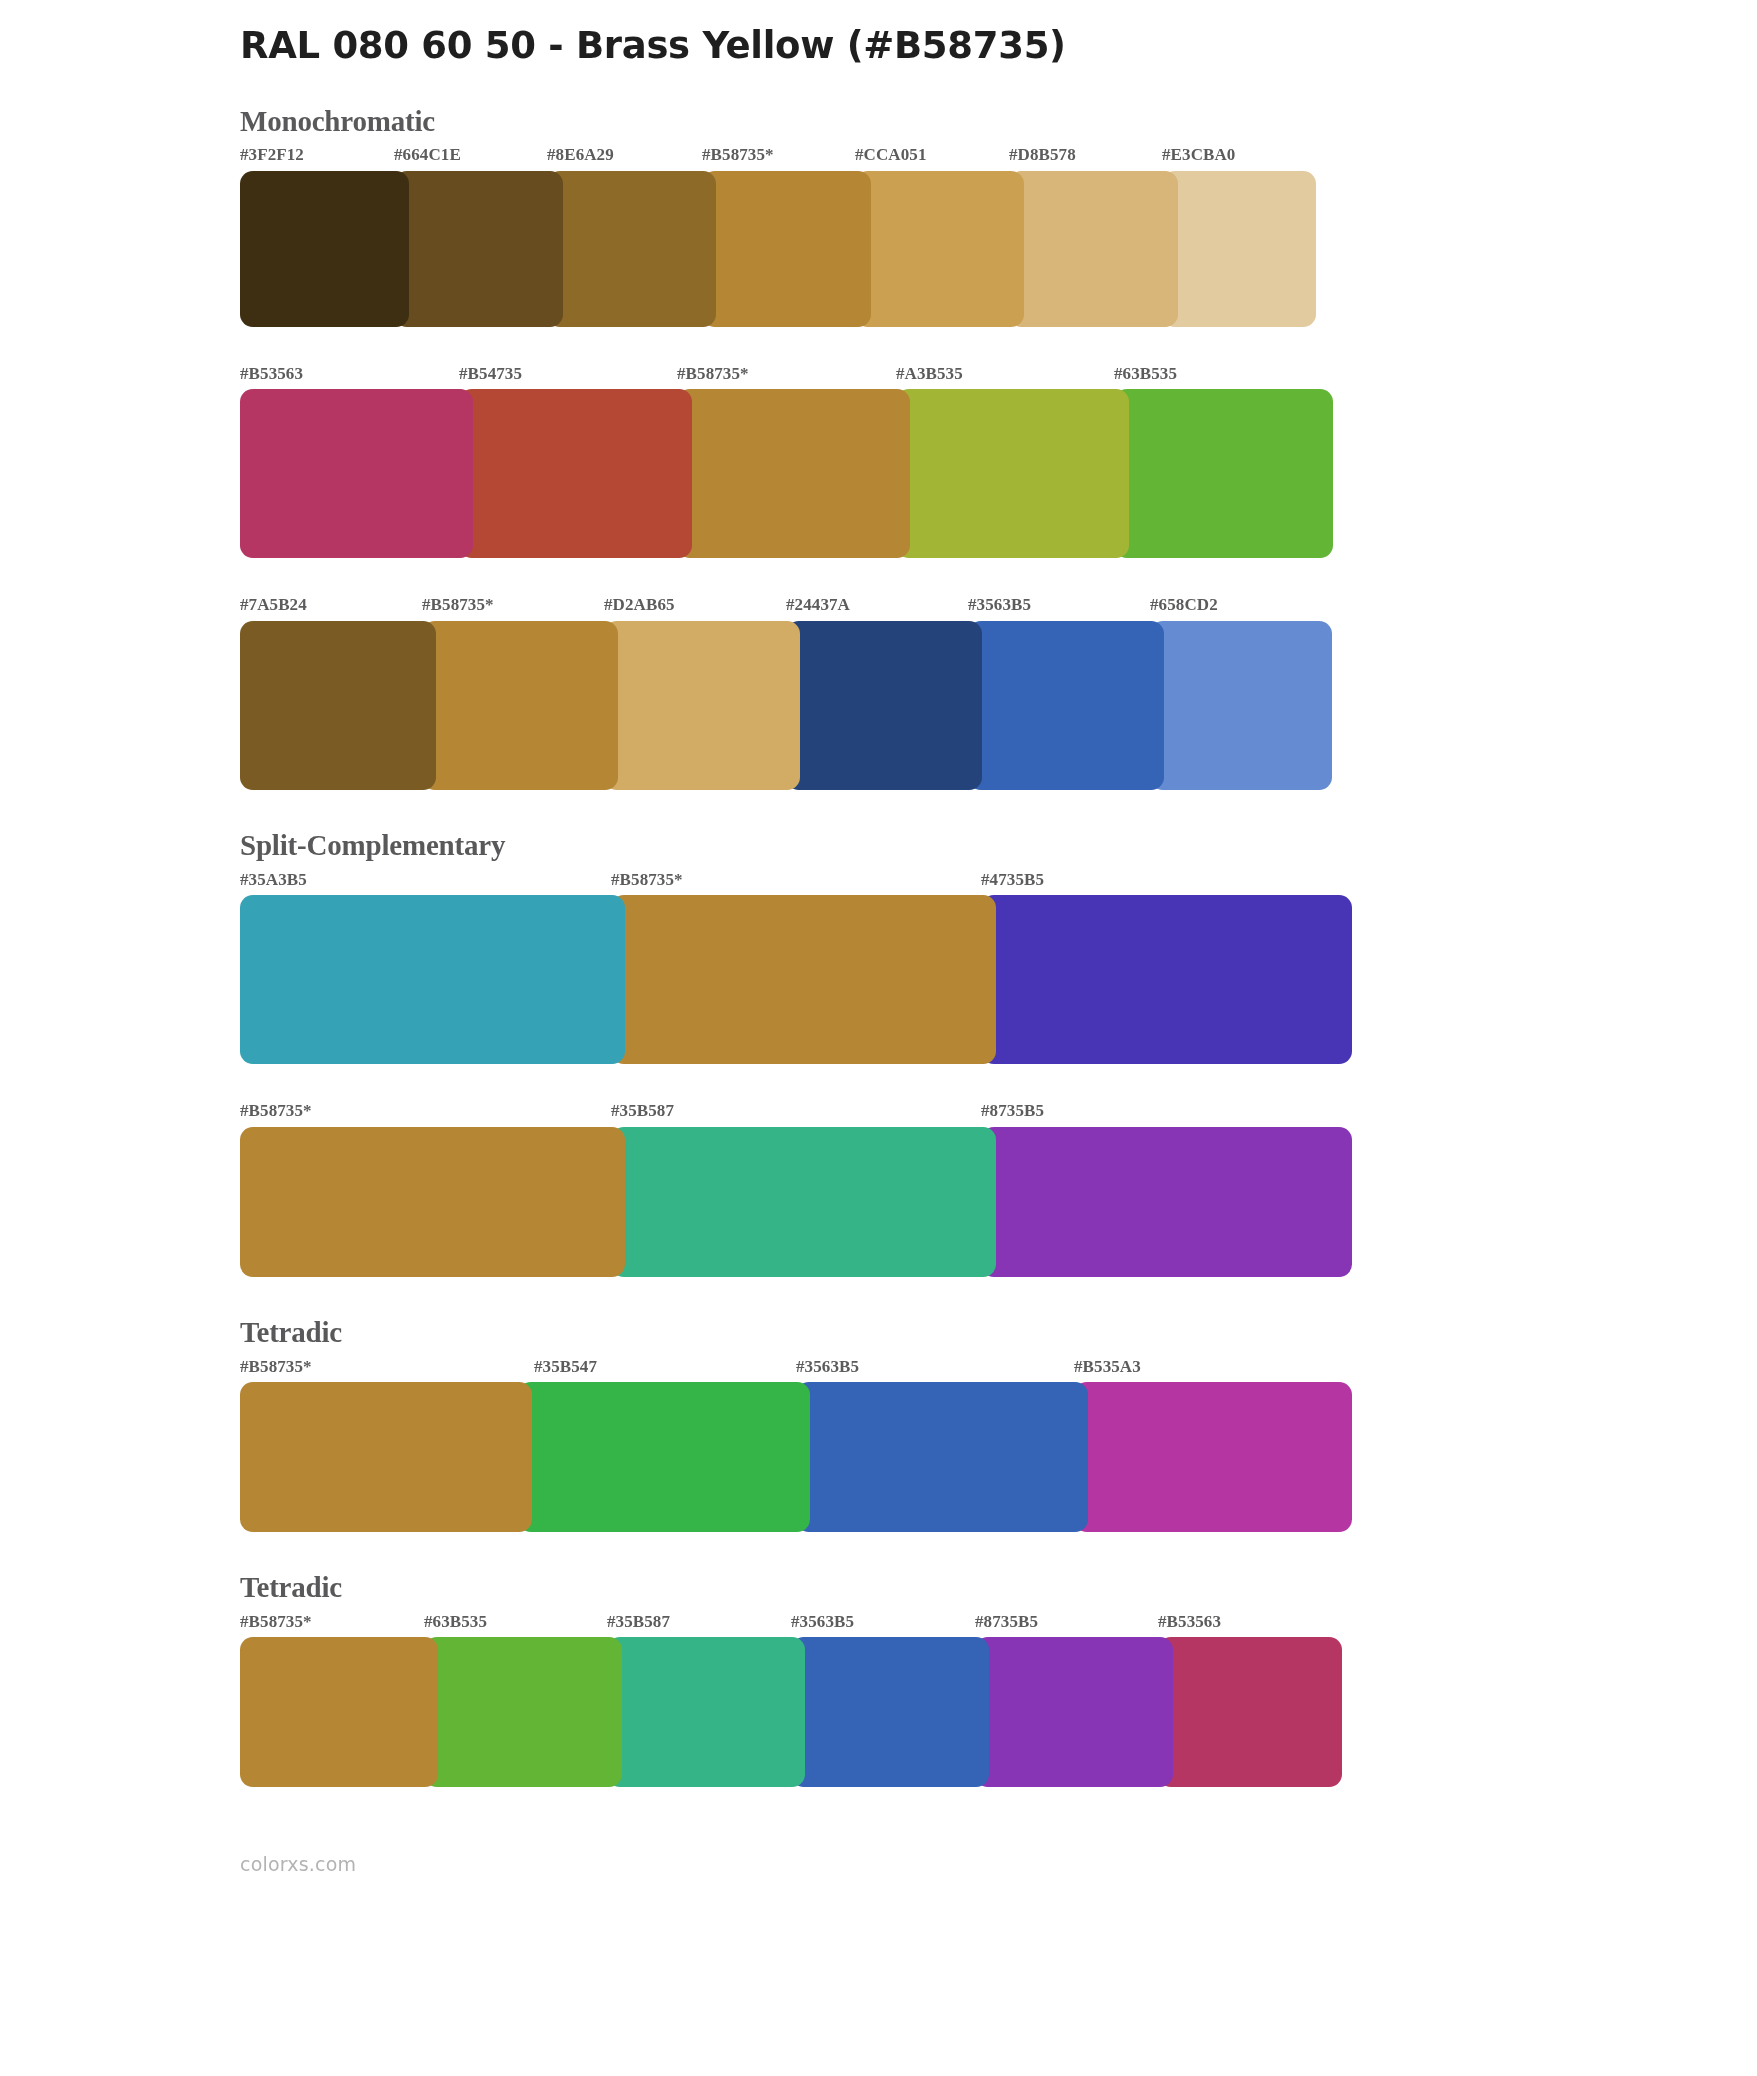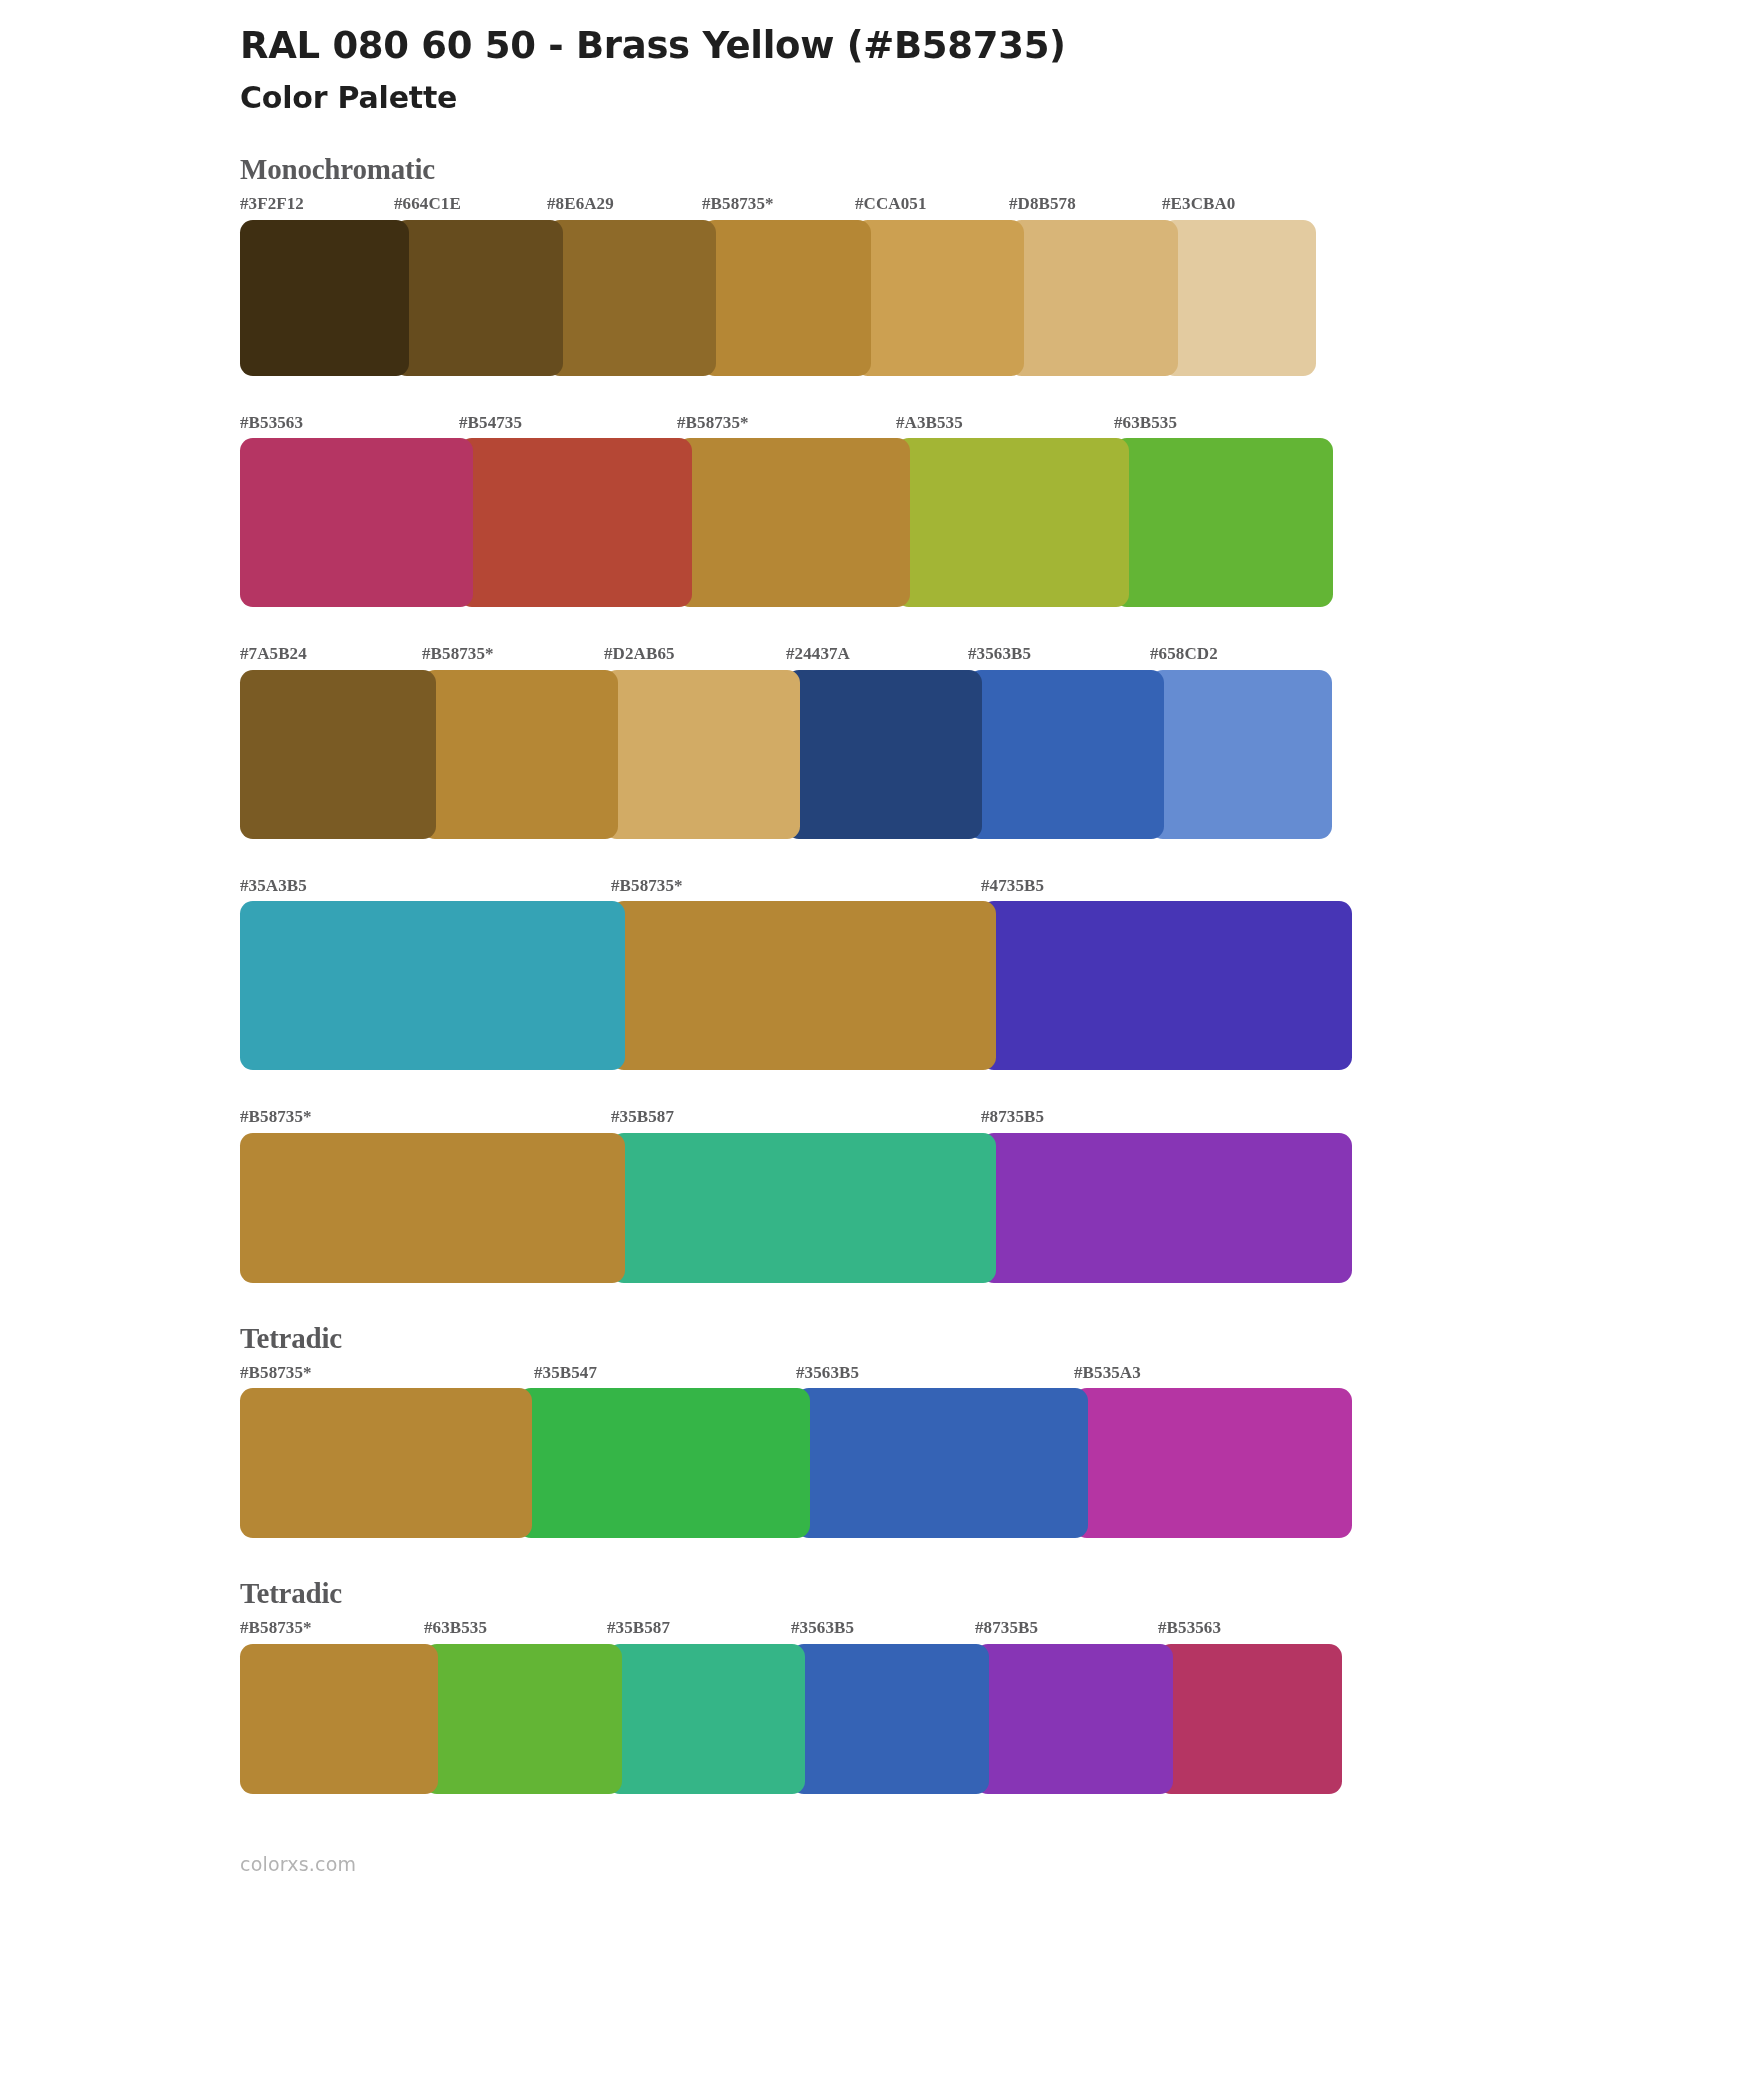--- a/index.html
+++ b/index.html
@@ -107,21 +107,20 @@
     letter-spacing: 0.2px;
   }
 </style>
 </head>
 <body>
 
 <div class="page">
 
   <div class="header">
     <div class="page-title">RAL 080 60 50 - Brass Yellow (#B58735)</div>
-    <div class="page-subtitle">Color Palette</div>
   </div>
 
   <div class="sections">
       <div class="section" style="margin-bottom: 37px;">
         <div class="section-heading">Monochromatic</div>
         <div class="swatch-labels">
           <span class="swatch-label" style="left: 0px;">#3F2F12</span>
           <span class="swatch-label" style="left: 154px;">#664C1E</span>
           <span class="swatch-label" style="left: 307px;">#8E6A29</span>
           <span class="swatch-label" style="left: 462px;">#B58735*</span>
@@ -167,20 +166,21 @@
         <div class="swatch-row" style="height: 169px;">
           <div class="swatch" title="#7A5B24" style="left: 0px; width: 196px; height: 169px; background: rgb(122, 91, 36); z-index: 6;"></div>
           <div class="swatch" title="#B58735*" style="left: 182px; width: 196px; height: 169px; background: rgb(181, 135, 53); z-index: 5;"></div>
           <div class="swatch" title="#D2AB65" style="left: 364px; width: 196px; height: 169px; background: rgb(210, 171, 101); z-index: 4;"></div>
           <div class="swatch" title="#24437A" style="left: 546px; width: 196px; height: 169px; background: rgb(36, 67, 122); z-index: 3;"></div>
           <div class="swatch" title="#3563B5" style="left: 728px; width: 196px; height: 169px; background: rgb(53, 99, 181); z-index: 2;"></div>
           <div class="swatch" title="#658CD2" style="left: 910px; width: 182px; height: 169px; background: rgb(101, 140, 210); z-index: 1;"></div>
         </div>
       </div>
       <div class="section" style="margin-bottom: 37px;">
+        <div class="section-heading">Split-Complementary</div>
         <div class="swatch-labels">
           <span class="swatch-label" style="left: 0px;">#35A3B5</span>
           <span class="swatch-label" style="left: 371px;">#B58735*</span>
           <span class="swatch-label" style="left: 741px;">#4735B5</span>
         </div>
         <div class="swatch-row" style="height: 169px;">
           <div class="swatch" title="#35A3B5" style="left: 0px; width: 385px; height: 169px; background: rgb(53, 163, 181); z-index: 3;"></div>
           <div class="swatch" title="#B58735*" style="left: 371px; width: 385px; height: 169px; background: rgb(181, 135, 53); z-index: 2;"></div>
           <div class="swatch" title="#4735B5" style="left: 741px; width: 371px; height: 169px; background: rgb(71, 53, 181); z-index: 1;"></div>
         </div>

